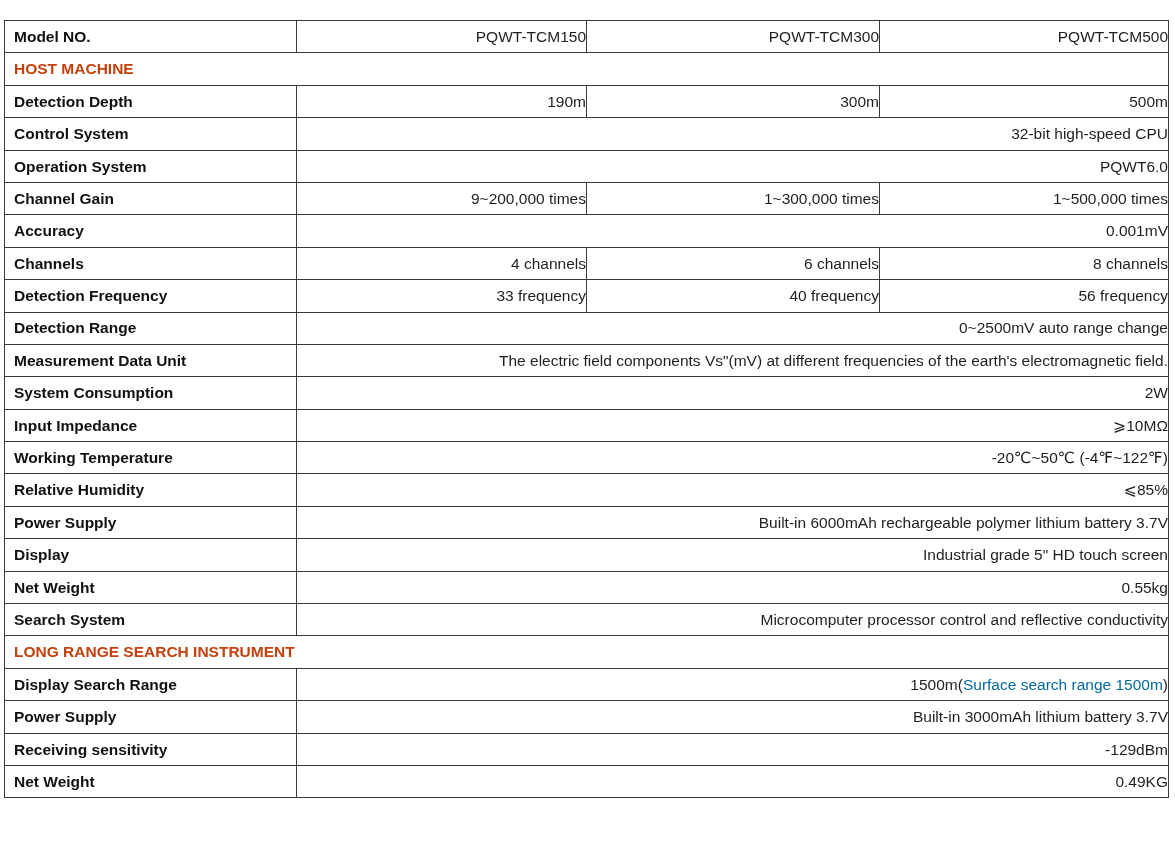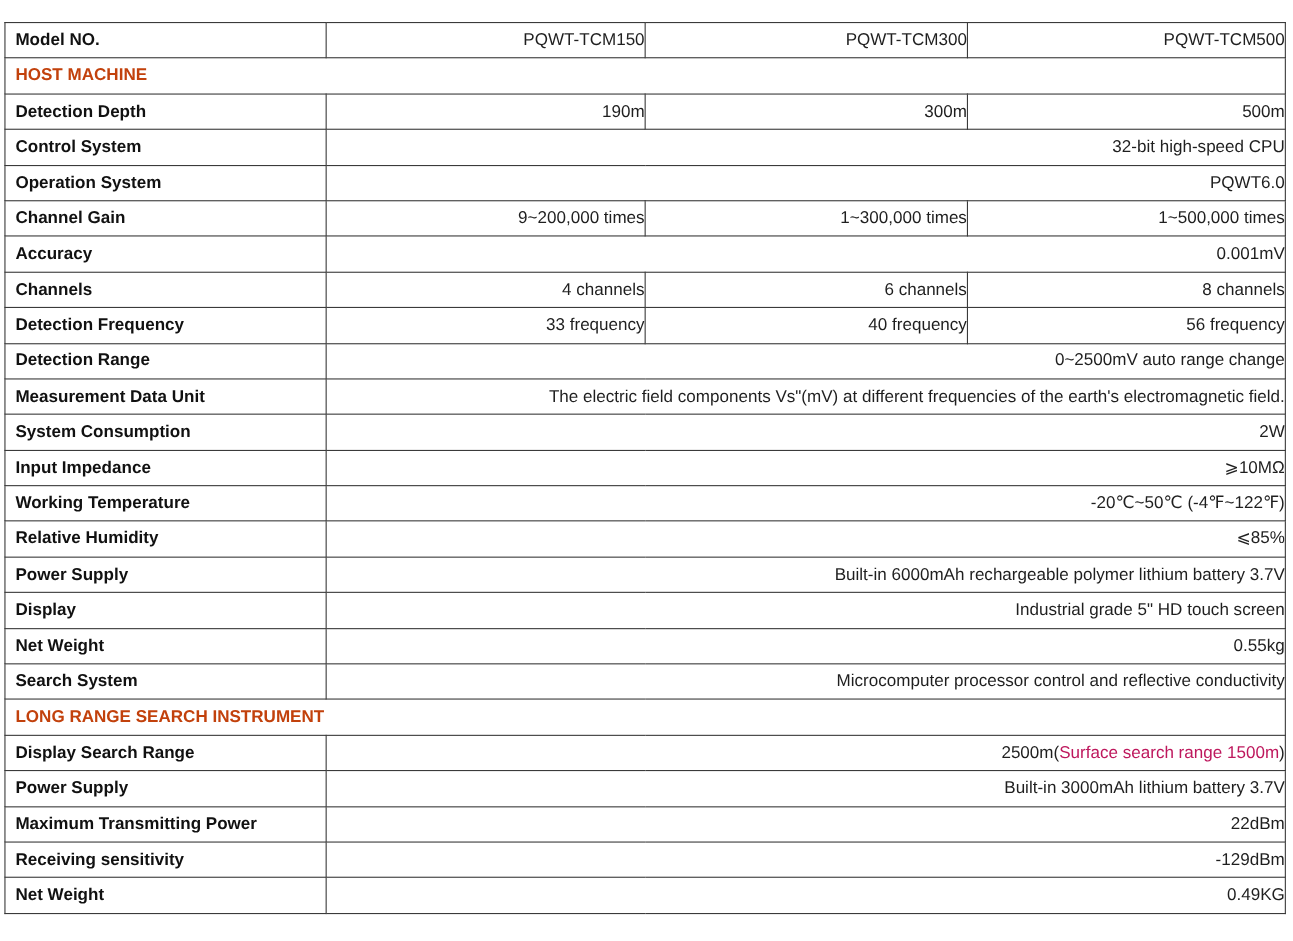--- a/index.html
+++ b/index.html
@@ -46,21 +46,21 @@
     .spec-table td.val {
       text-align: right;
       color: #1f1f1f;
     }
     .spec-table td.section {
       font-weight: bold;
       text-align: left;
       padding-left: 9px;
       color: #c2410c;
     }
-    .hl { color: #be185d; }
+    .hl { color: #0369a1; }
   </style>
 </head>
 <body>
 
 <table class="spec-table">
   <colgroup>
     <col class="c0">
       <col class="c1">
       <col class="c2">
       <col class="c3">
@@ -153,29 +153,25 @@
     <tr>
       <td class="label">Search System</td>
       <td class="val" colspan="3">Microcomputer processor control and reflective conductivity</td>
     </tr>
 
     <tr>
       <td class="section" colspan="4">LONG RANGE SEARCH INSTRUMENT</td>
     </tr>
     <tr>
       <td class="label">Display Search Range</td>
-      <td class="val" colspan="3"><span>2500m(</span><span class="hl">Surface search range 1500m</span><span>)</span></td>
+      <td class="val" colspan="3"><span>1500m(</span><span class="hl">Surface search range 1500m</span><span>)</span></td>
     </tr>
     <tr>
       <td class="label">Power Supply</td>
       <td class="val" colspan="3">Built-in 3000mAh lithium battery 3.7V</td>
-    </tr>
-    <tr>
-      <td class="label">Maximum Transmitting Power</td>
-      <td class="val" colspan="3">22dBm</td>
     </tr>
     <tr>
       <td class="label">Receiving sensitivity</td>
       <td class="val" colspan="3">-129dBm</td>
     </tr>
     <tr>
       <td class="label">Net Weight</td>
       <td class="val" colspan="3">0.49KG</td>
     </tr>
   </tbody>

